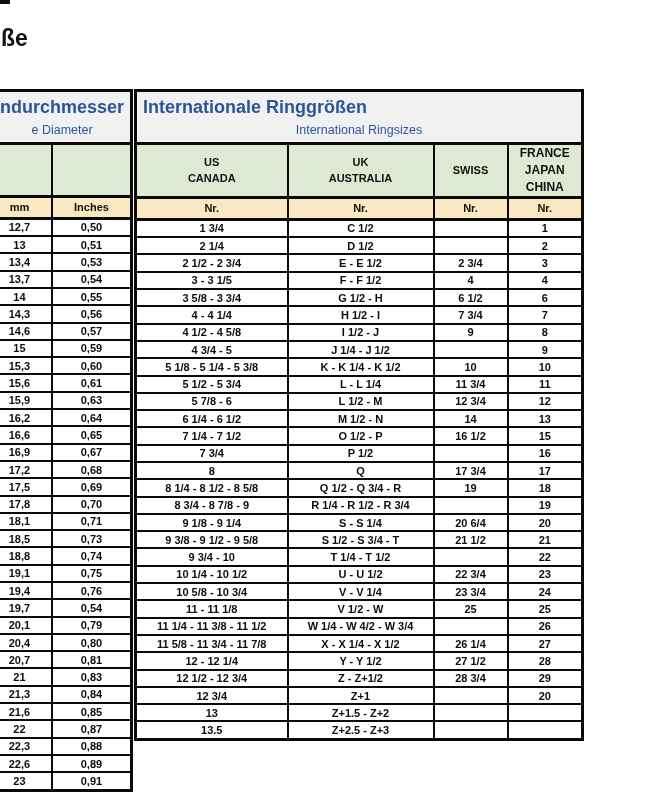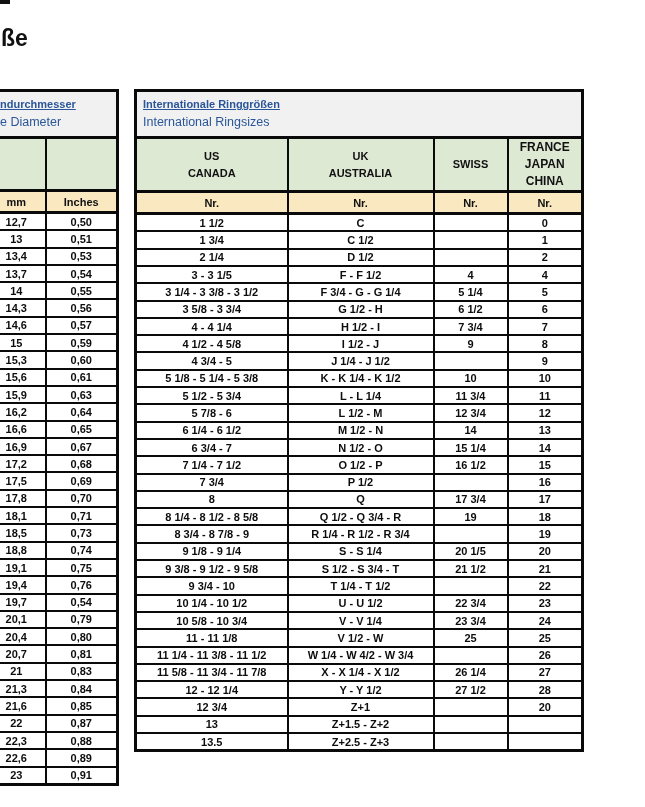--- a/index.html
+++ b/index.html
@@ -42,27 +42,27 @@
   .title-cell {
     background: #f1f1f2;
     height: 40px;
     padding: 2px 6px 2px 6px;
     vertical-align: middle;
     text-align: left;
     border-bottom-width: 3px !important;
   }
   #left-table .title-cell { padding-left: 12px; }
   .title-de {
-    color: #2a5699; font-weight: 700; font-size: 11px; line-height: 1.5;
+    color: #2a5699; font-weight: 700; font-size: 18px; line-height: 1.5;
     white-space: nowrap;
-    text-decoration: underline;
   }
   .title-en {
     color: #2a5699; font-weight: 400; font-size: 12.5px; line-height: 1.5;
     white-space: nowrap;
+    text-align: center;
   }
 
   th.group-header {
     background: #dee9d4;
     height: 50px;
     font-size: 11px; font-weight: 700; color: #111;
     text-align: center; vertical-align: middle;
     line-height: 1.5;
     white-space: pre-line;
     border-bottom-width: 3px !important;
@@ -288,50 +288,44 @@
       </tr>
       <tr>
         <td class="unit-cell">Nr.</td>
         <td class="unit-cell">Nr.</td>
         <td class="unit-cell">Nr.</td>
         <td class="unit-cell">Nr.</td>
       </tr>
     </thead>
     <tbody id="right-body">
         <tr>
-          <td class="data-cell">1 1/2</td>
-          <td class="data-cell">C</td>
-          <td class="data-cell"></td>
-          <td class="data-cell">0</td>
-        </tr>
-        <tr>
           <td class="data-cell">1 3/4</td>
           <td class="data-cell">C 1/2</td>
           <td class="data-cell"></td>
           <td class="data-cell">1</td>
         </tr>
         <tr>
           <td class="data-cell">2 1/4</td>
           <td class="data-cell">D 1/2</td>
           <td class="data-cell"></td>
           <td class="data-cell">2</td>
+        </tr>
+        <tr>
+          <td class="data-cell">2 1/2 - 2 3/4</td>
+          <td class="data-cell">E - E 1/2</td>
+          <td class="data-cell">2 3/4</td>
+          <td class="data-cell">3</td>
         </tr>
         <tr>
           <td class="data-cell">3 - 3 1/5</td>
           <td class="data-cell">F - F 1/2</td>
           <td class="data-cell">4</td>
           <td class="data-cell">4</td>
         </tr>
         <tr>
-          <td class="data-cell">3 1/4 - 3 3/8 - 3 1/2</td>
-          <td class="data-cell">F 3/4 - G - G 1/4</td>
-          <td class="data-cell">5 1/4</td>
-          <td class="data-cell">5</td>
-        </tr>
-        <tr>
           <td class="data-cell">3 5/8 - 3 3/4</td>
           <td class="data-cell">G 1/2 - H</td>
           <td class="data-cell">6 1/2</td>
           <td class="data-cell">6</td>
         </tr>
         <tr>
           <td class="data-cell">4 - 4 1/4</td>
           <td class="data-cell">H 1/2 - I</td>
           <td class="data-cell">7 3/4</td>
           <td class="data-cell">7</td>
@@ -366,26 +360,20 @@
           <td class="data-cell">12 3/4</td>
           <td class="data-cell">12</td>
         </tr>
         <tr>
           <td class="data-cell">6 1/4 - 6 1/2</td>
           <td class="data-cell">M 1/2 - N</td>
           <td class="data-cell">14</td>
           <td class="data-cell">13</td>
         </tr>
         <tr>
-          <td class="data-cell">6 3/4 - 7</td>
-          <td class="data-cell">N 1/2 - O</td>
-          <td class="data-cell">15 1/4</td>
-          <td class="data-cell">14</td>
-        </tr>
-        <tr>
           <td class="data-cell">7 1/4 - 7 1/2</td>
           <td class="data-cell">O 1/2 - P</td>
           <td class="data-cell">16 1/2</td>
           <td class="data-cell">15</td>
         </tr>
         <tr>
           <td class="data-cell">7 3/4</td>
           <td class="data-cell">P 1/2</td>
           <td class="data-cell"></td>
           <td class="data-cell">16</td>
@@ -404,21 +392,21 @@
         </tr>
         <tr>
           <td class="data-cell">8 3/4 - 8 7/8 - 9</td>
           <td class="data-cell">R 1/4 - R 1/2 - R 3/4</td>
           <td class="data-cell"></td>
           <td class="data-cell">19</td>
         </tr>
         <tr>
           <td class="data-cell">9 1/8 - 9 1/4</td>
           <td class="data-cell">S - S 1/4</td>
-          <td class="data-cell">20 1/5</td>
+          <td class="data-cell">20 6/4</td>
           <td class="data-cell">20</td>
         </tr>
         <tr>
           <td class="data-cell">9 3/8 - 9 1/2 - 9 5/8</td>
           <td class="data-cell">S 1/2 - S 3/4 - T</td>
           <td class="data-cell">21 1/2</td>
           <td class="data-cell">21</td>
         </tr>
         <tr>
           <td class="data-cell">9 3/4 - 10</td>
@@ -456,20 +444,26 @@
           <td class="data-cell">26 1/4</td>
           <td class="data-cell">27</td>
         </tr>
         <tr>
           <td class="data-cell">12 - 12 1/4</td>
           <td class="data-cell">Y - Y 1/2</td>
           <td class="data-cell">27 1/2</td>
           <td class="data-cell">28</td>
         </tr>
         <tr>
+          <td class="data-cell">12 1/2 - 12 3/4</td>
+          <td class="data-cell">Z - Z+1/2</td>
+          <td class="data-cell">28 3/4</td>
+          <td class="data-cell">29</td>
+        </tr>
+        <tr>
           <td class="data-cell">12 3/4</td>
           <td class="data-cell">Z+1</td>
           <td class="data-cell"></td>
           <td class="data-cell">20</td>
         </tr>
         <tr>
           <td class="data-cell">13</td>
           <td class="data-cell">Z+1.5 - Z+2</td>
           <td class="data-cell"></td>
           <td class="data-cell"></td>

